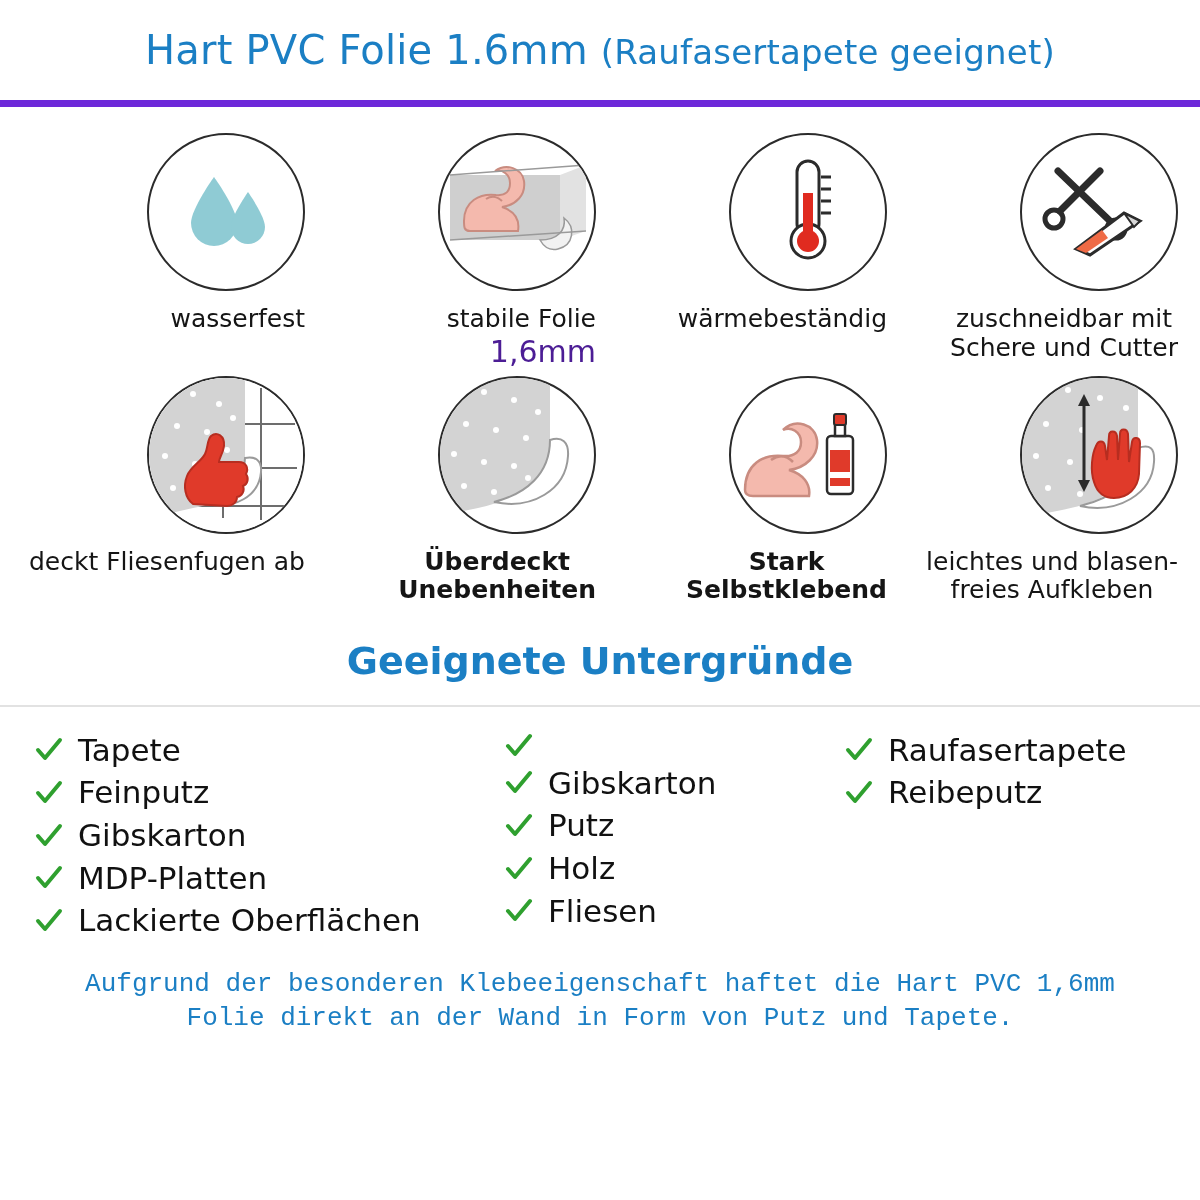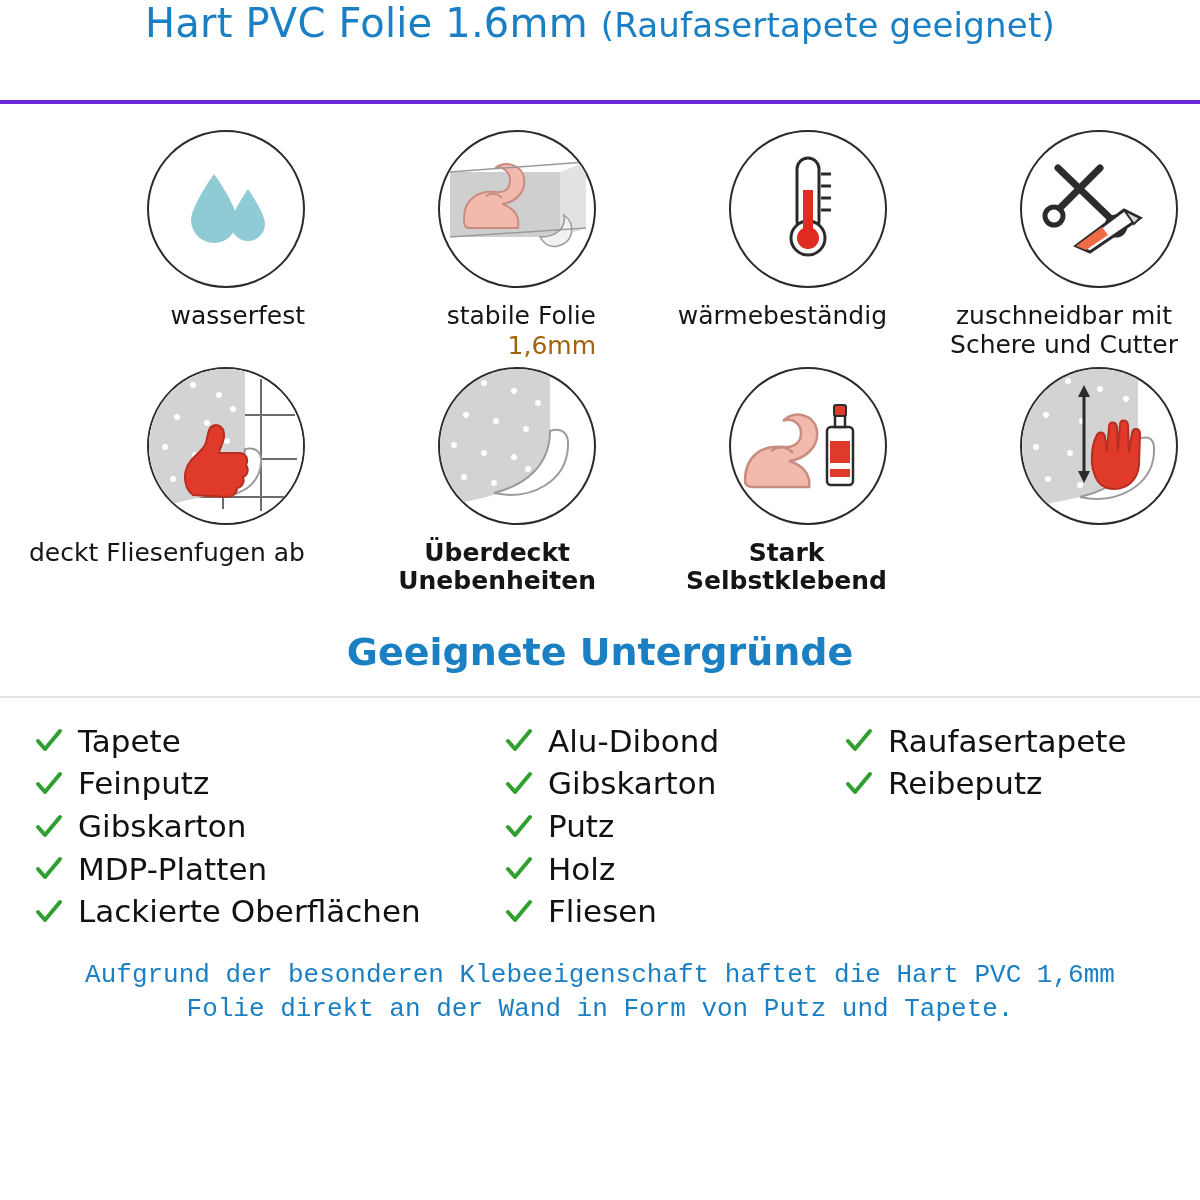--- a/index.html
+++ b/index.html
@@ -19,22 +19,23 @@
     height: 1200px;
     position: relative;
     display: flex;
     flex-direction: column;
   }
 
   
   .header {
     height: 100px;
     display: flex;
+    align-items: center;
     justify-content: center;
-    border-bottom: 4px solid #6d28d9;
+    border-bottom: 7px solid #6d28d9;
     flex: 0 0 auto;
   }
   .header-title {
     font-size: 40px;
     color: #1b7fc4;
     font-weight: 400;
     letter-spacing: 0.2px;
     white-space: nowrap;
   }
   .header-title .sub {
@@ -73,22 +74,22 @@
     text-align: center;
     font-size: 25px;
     line-height: 1.14;
     color: #151515;
   }
   .feature-label.bold {
     font-weight: 700;
     margin-left: 32px;
   }
   .feature-sub {
-    font-size: 25px;
-    color: #a16207;
+    font-size: 30px;
+    color: #4c1d95;
     text-align: center;
     line-height: 1.2;
   }
 
   
   .section-title-wrap {
     text-align: center;
     margin-top: 34px;
     padding-bottom: 22px;
     border-bottom: 2px solid #e2e2e2;
@@ -314,20 +315,21 @@
           </g>
           <path d="M116 70 C116 100 92 120 58 128 C96 136 130 116 132 84 C133 70 128 66 116 70 Z" fill="#ffffff" stroke="#9a9a9a" stroke-width="2"></path>
 
           <line x1="62" y1="24" x2="62" y2="106" stroke="#2b2b2b" stroke-width="3"></line>
           <path d="M62 16 L56 28 L68 28 Z" fill="#2b2b2b"></path>
           <path d="M62 114 L56 102 L68 102 Z" fill="#2b2b2b"></path>
 
           <path d="M72 104 C68 92 70 76 74 68 C76 62 82 62 83 68 L85 82 L87 58 C87 52 94 52 95 58 L96 82 L98 56 C98 50 105 50 106 56 L107 84 L110 64 C111 58 118 59 118 65 L117 96 C116 110 106 120 92 120 C82 120 75 114 72 104 Z" fill="#e03a2a" stroke="#b72d20" stroke-width="2"></path>
         </svg>
       </div>
+      <div class="feature-label">leichtes und blasen-<br>freies Aufkleben</div>
     </div>
   </div>
 
   <div class="section-title-wrap">
     <span class="section-title">Geeignete Untergründe</span>
   </div>
 
   <div class="substrates">
 
     <div class="sub-col">
@@ -361,21 +363,20 @@
           </svg>
         <span>Lackierte Oberflächen</span>
       </div>
     </div>
 
     <div class="sub-col">
       <div class="sub-item">
         <svg class="check" viewBox="0 0 30 30">
             <path d="M4 15 L11 23 L26 5" fill="none" stroke="#2fa02f" stroke-width="4" stroke-linecap="round" stroke-linejoin="round"></path>
           </svg>
-        <span>Alu-Dibond</span>
       </div>
       <div class="sub-item">
         <svg class="check" viewBox="0 0 30 30">
             <path d="M4 15 L11 23 L26 5" fill="none" stroke="#2fa02f" stroke-width="4" stroke-linecap="round" stroke-linejoin="round"></path>
           </svg>
         <span>Gibskarton</span>
       </div>
       <div class="sub-item">
         <svg class="check" viewBox="0 0 30 30">
             <path d="M4 15 L11 23 L26 5" fill="none" stroke="#2fa02f" stroke-width="4" stroke-linecap="round" stroke-linejoin="round"></path>

